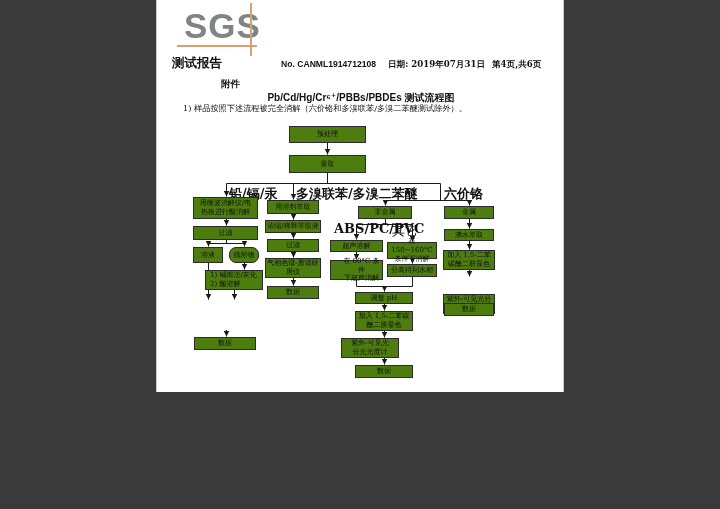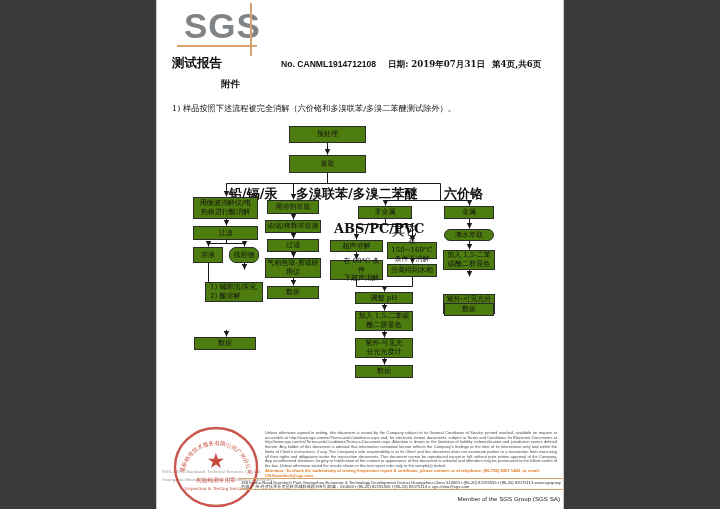--- a/index.html
+++ b/index.html
@@ -1,32 +1,32 @@
 <!DOCTYPE html>
 <html><head>
 <meta charset="utf-8">
 <style>
   html,body{margin:0;padding:0;background:#3a3a3a;}
-  .canvas{position:relative;width:720px;height:509px;background:#3a3a3a;overflow:hidden;
+  .canvas{position:relative;width:720px;height:392px;background:#3a3a3a;overflow:hidden;
           font-family:"DejaVu Serif", serif;color:#111;}
   .page{position:absolute;left:156px;top:0;width:408px;height:509px;background:#ffffff;
         border-left:1px solid #c9c9c9;border-right:1px solid #c9c9c9;box-sizing:border-box;}
   .abs{position:absolute;}
   .sans{font-family:"Liberation Sans","DejaVu Sans",sans-serif;}
   .logo{font-family:"Liberation Sans","DejaVu Sans",sans-serif;font-weight:bold;
         font-size:35px;color:#808487;letter-spacing:1px;}
   .tanline{background:#d7a26c;}
   .hdr-big{font-size:12.5px;font-weight:bold;}
   .hdr-sm{font-size:8.6px;font-weight:bold;}
   .flow-title{font-size:10px;font-weight:bold;text-align:center;}
-  .note{font-size:8.2px;}
+  .note{font-size:8.2px;margin-left:11px;}
   .fbox{position:absolute;border:1px solid #2b2b2b;background:#4d7c0f;box-sizing:border-box;
         display:flex;align-items:center;justify-content:center;text-align:center;
         font-size:7px;line-height:1.25;color:#111;white-space:pre-line;padding:1px;}
-  .fbox.ta-l{justify-content:flex-start;text-align:left;padding-left:4px;margin-top:12px;}
+  .fbox.ta-l{justify-content:flex-start;text-align:left;padding-left:4px;}
   .blabel{position:absolute;font-size:13px;font-weight:bold;color:#111;white-space:nowrap;}
   .blabel.thin{font-weight:normal;}
   .fineprint{font-size:4px;line-height:1.18;color:#4a4a4a;text-align:justify;
              font-family:"Liberation Sans","DejaVu Sans",sans-serif;}
   .attention{font-size:4.2px;line-height:1.25;font-weight:bold;color:#e07820;
              font-family:"Liberation Sans","DejaVu Sans",sans-serif;}
   .addr{font-size:4.2px;line-height:1.5;color:#333;font-family:"Liberation Sans","DejaVu Sans",sans-serif;white-space:nowrap;overflow:hidden;}
   .graytxt{font-size:4.4px;line-height:1.35;color:#9a9a9a;font-family:"Liberation Sans","DejaVu Sans",sans-serif;}
   .member{font-size:6.2px;color:#222;text-align:right;font-family:"Liberation Sans","DejaVu Sans",sans-serif;}
 </style>
@@ -39,20 +39,21 @@
   <div class="abs logo" style="left:184px;top:6px;">SGS</div>
   <div class="abs tanline" style="left:250px;top:3px;width:2px;height:53px;"></div>
   <div class="abs tanline" style="left:177px;top:45px;width:80px;height:2px;"></div>
 
   <div class="abs hdr-big" style="left:172px;top:55px;">测试报告</div>
   <div class="abs hdr-sm sans" style="left:281px;top:59px;">No. CANML1914712108</div>
   <div class="abs hdr-sm" style="left:388px;top:59px;">日期: 2019年07月31日</div>
   <div class="abs hdr-sm" style="left:492px;top:59px;">第4页,共6页</div>
 
   <div class="abs" style="left:181px;top:78px;font-size:9.5px;font-weight:bold;padding-left:40px;">附件</div>
+  <div class="abs flow-title sans" style="left:157px;top:91px;width:408px;">Pb/Cd/Hg/Cr⁶⁺/PBBs/PBDEs 测试流程图</div>
   <div class="abs note" style="left:172px;top:103px;width:380px;">1) 样品按照下述流程被完全消解（六价铬和多溴联苯/多溴二苯醚测试除外）。</div>
 
   <svg class="abs" style="left:0;top:0;" width="720" height="509">
     <defs>
       <marker id="arw" markerUnits="userSpaceOnUse" markerWidth="6" markerHeight="6" refX="6" refY="3" orient="auto">
         <path d="M0,0 L0,6 L6,3 z" fill="#1a1a1a"></path>
       </marker>
     </defs>
     <g stroke="#1a1a1a" stroke-width="1" fill="none">
 
@@ -128,25 +129,25 @@
   <div class="fbox" style="left:444px;top:206px;width:50px;height:13px;">金属</div>
   <div class="fbox" style="left:330px;top:240px;width:53px;height:12px;">超声溶解</div>
   <div class="fbox" style="left:330px;top:260px;width:53px;height:20px;padding-left:11px;">在 60°C 条件
 下超声消解</div>
   <div class="fbox" style="left:387px;top:242px;width:50px;height:17px;">在 150~160°C
 条件下消解</div>
   <div class="fbox" style="left:387px;top:264px;width:50px;height:13px;">分离得到水相</div>
   <div class="fbox" style="left:355px;top:292px;width:58px;height:12px;">调整 pH</div>
   <div class="fbox" style="left:355px;top:311px;width:58px;height:20px;">加入 1,5-二苯碳
 酰二肼显色</div>
-  <div class="fbox" style="left:355px;top:338px;width:58px;height:20px;">紫外-可见光
+  <div class="fbox" style="left:341px;top:338px;width:58px;height:20px;">紫外-可见光
 分光光度计</div>
   <div class="fbox" style="left:355px;top:365px;width:58px;height:13px;">数据</div>
 
-  <div class="fbox" style="left:444px;top:229px;width:50px;height:12px;border-radius:6px;">沸水萃取</div>
+  <div class="fbox" style="left:444px;top:229px;width:50px;height:12px;">沸水萃取</div>
   <div class="fbox" style="left:443px;top:250px;width:52px;height:20px;">加入 1,5-二苯
 碳酰二肼显色</div>
   <div class="fbox" style="left:443px;top:294px;width:52px;height:20px;">紫外-可见光分
 光光度计</div>
   <div class="fbox" style="left:444px;top:303px;width:50px;height:13px;">数据</div>
 
   <div class="abs graytxt" style="left:162px;top:469px;width:112px;">SGS-CSTC Standards Technical Services Co., Ltd.</div>
   <div class="abs graytxt" style="left:162px;top:477px;width:112px;">Guangzhou Branch Guangzhou GZ Chemical Laboratory</div>
 
   <svg class="abs" style="left:170px;top:424px;" width="92" height="84" viewBox="0 0 92 84">

